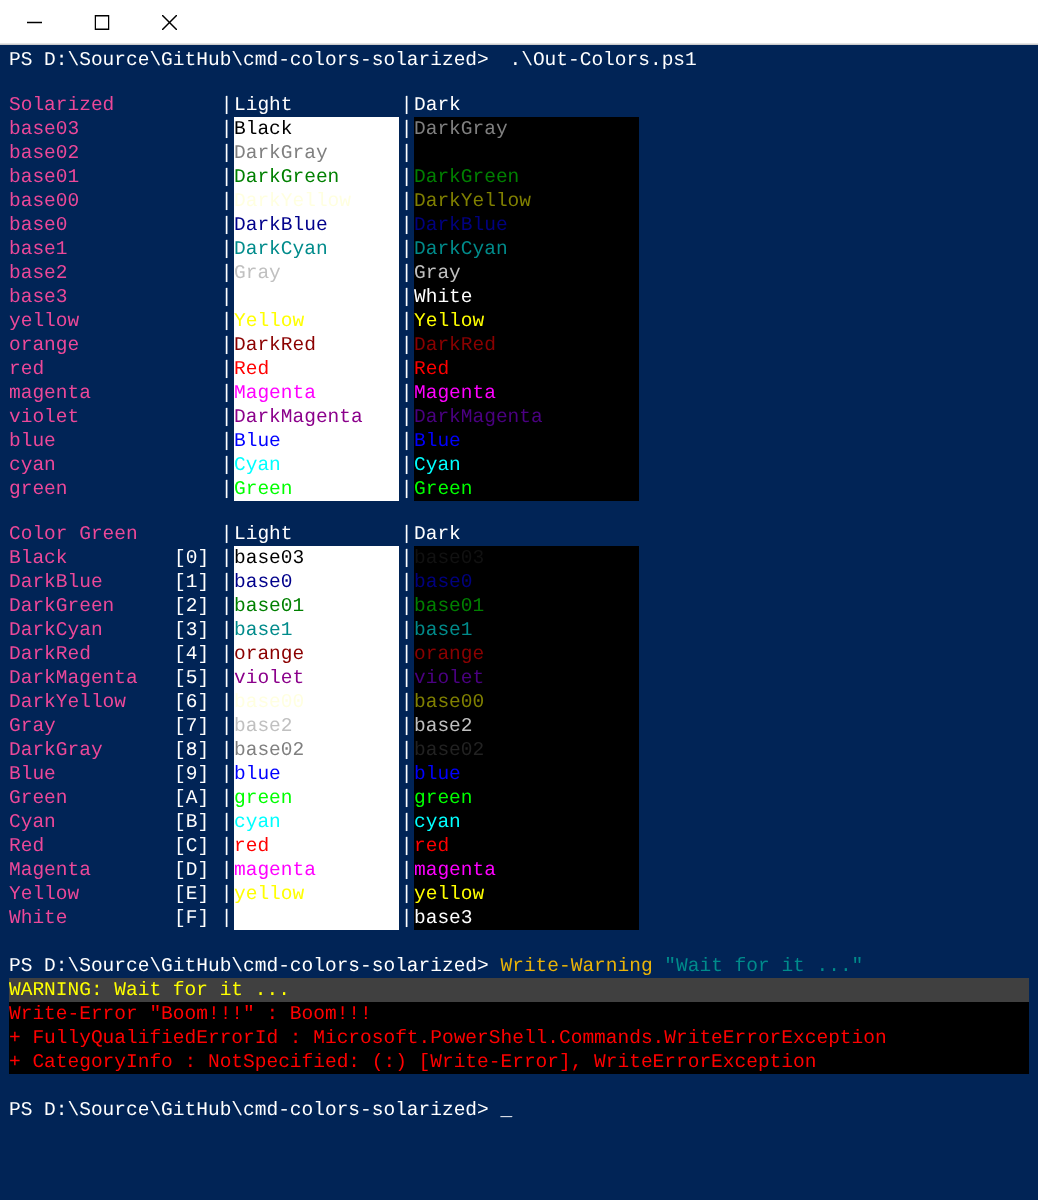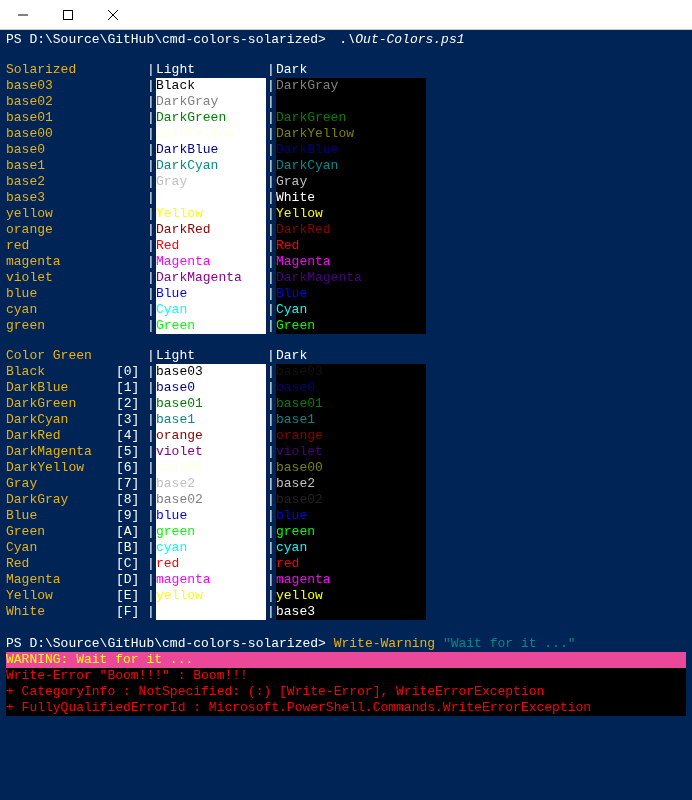--- a/index.html
+++ b/index.html
@@ -26,34 +26,34 @@
     .win-controls { display: flex; }
     .win-btn { width: 45px; height: 30px; display: flex; align-items: center; justify-content: center; cursor: default; }
     .console {
       background: #012456;
       color: #eeedf0;
       padding: 2px 6px;
       height: calc(800px - 30px);
       line-height: 16px;
     }
     .prompt .path { color: #fff; }
-    .prompt .cmd { color: #fff; padding-left: 6px; font-style: italic; }
+    .prompt .cmd { color: #fff; padding-left: 6px; }
     .table-block { margin-top: 14px; }
     .t-row { display: flex; }
     .cell { white-space: pre; }
-    .col-name { width: 140px; color:#eab308;font-family:Liberation Mono, monospace;}
+    .col-name { width: 140px; color:#ec4899;font-family:Liberation Mono, monospace;}
     .col-idx { width: 30px; color:#fff; }
     .pipe { color:#fff; width: 10px; text-align:center;}
     .col-light { width: 110px; }
     .col-dark { width: 150px; }
     .lbg { background: #fff; }
     .dbg { background: #000; }
     .hdr-light{ color:#fff; width:110px;}
     .hdr-dark{ color:#fff; width:150px;}
-    .warning-line { background: #ec4899; color: #ffff00; }
+    .warning-line { background: #404040; color: #ffff00; }
     .error-line { background: #000; color: #ff0000; }
     .write-cmd { color: #eab308; }
     .str-arg { color: #008b8b; }
     .gray-arg { color: #808080; }
     .cursor-blk{ color:#fff; }
   </style>
 </head>
 <body>
 
 <div class="titlebar">
@@ -347,17 +347,18 @@
   <div style="height:16px"></div>
 
   <div class="prompt">
     <span class="path">PS D:\Source\GitHub\cmd-colors-solarized&gt;</span>
     <span class="write-cmd"> <span>Write-Warning</span></span>
     <span class="str-arg"> <span>"Wait for it ..."</span></span>
   </div>
   <div class="warning-line">WARNING: Wait for it ...</div>
 
   <div class="error-line">Write-Error "Boom!!!" : Boom!!!</div>
+  <div class="error-line">    + FullyQualifiedErrorId : Microsoft.PowerShell.Commands.WriteErrorException</div>
   <div class="error-line">    + CategoryInfo          : NotSpecified: (:) [Write-Error], WriteErrorException</div>
-  <div class="error-line">    + FullyQualifiedErrorId : Microsoft.PowerShell.Commands.WriteErrorException</div>
 
   <div style="height:16px"></div>
+  <div class="cursor-blk">PS D:\Source\GitHub\cmd-colors-solarized&gt; _</div>
 </div>
 
 </body></html>

